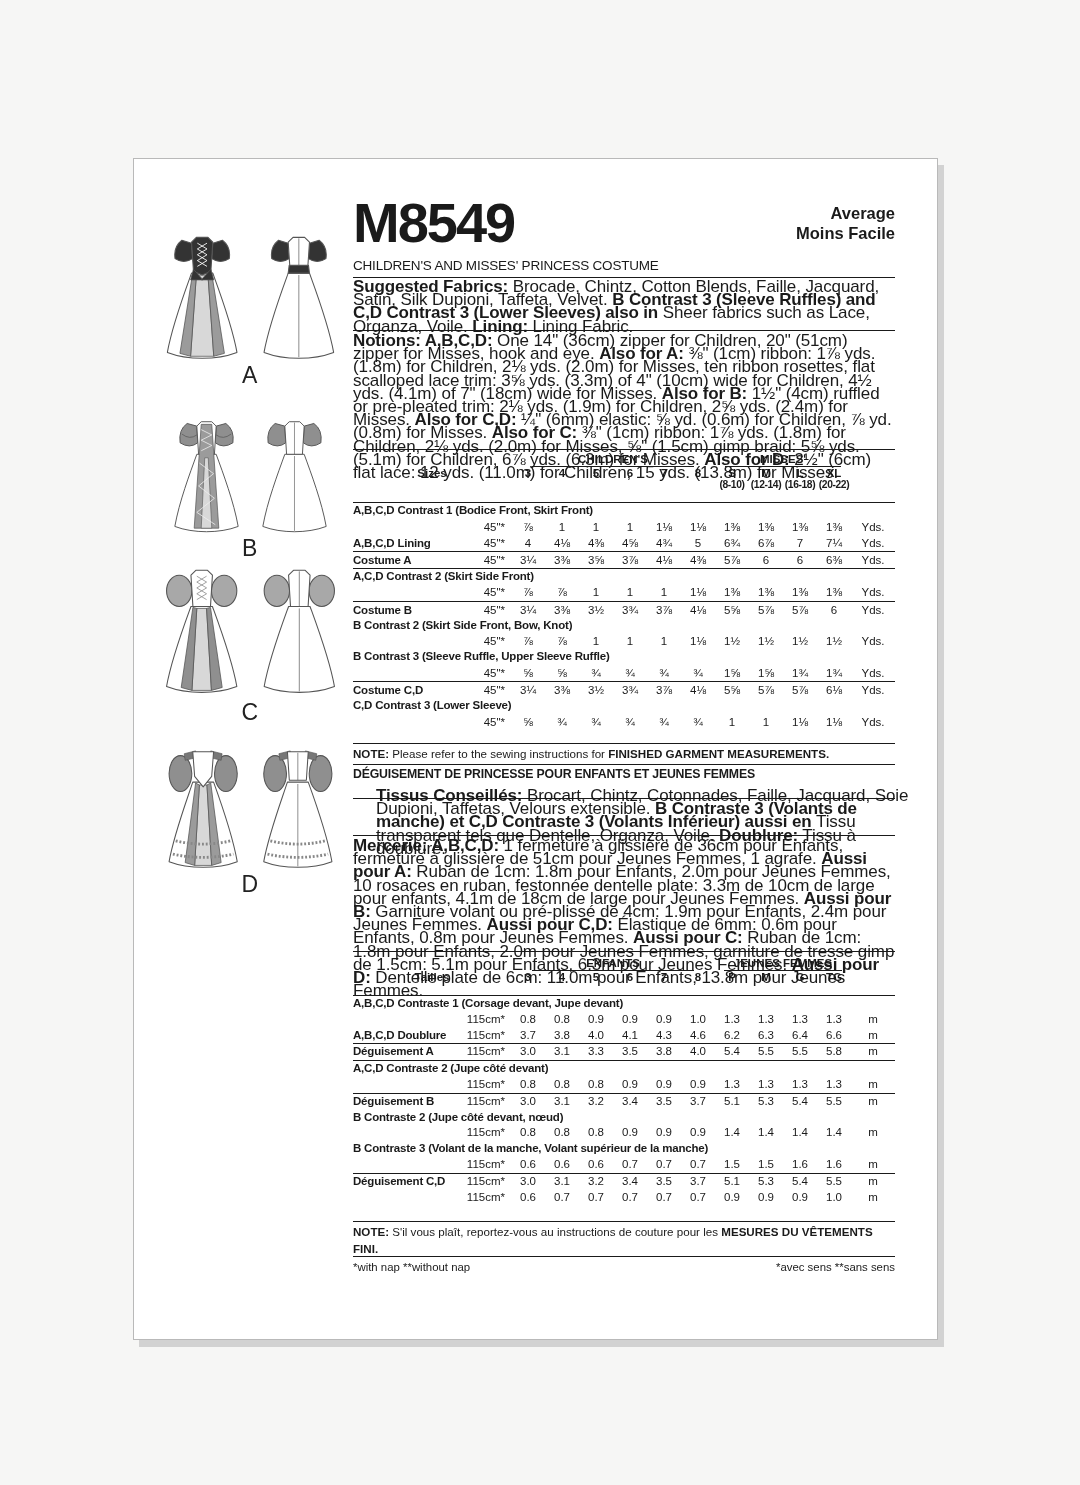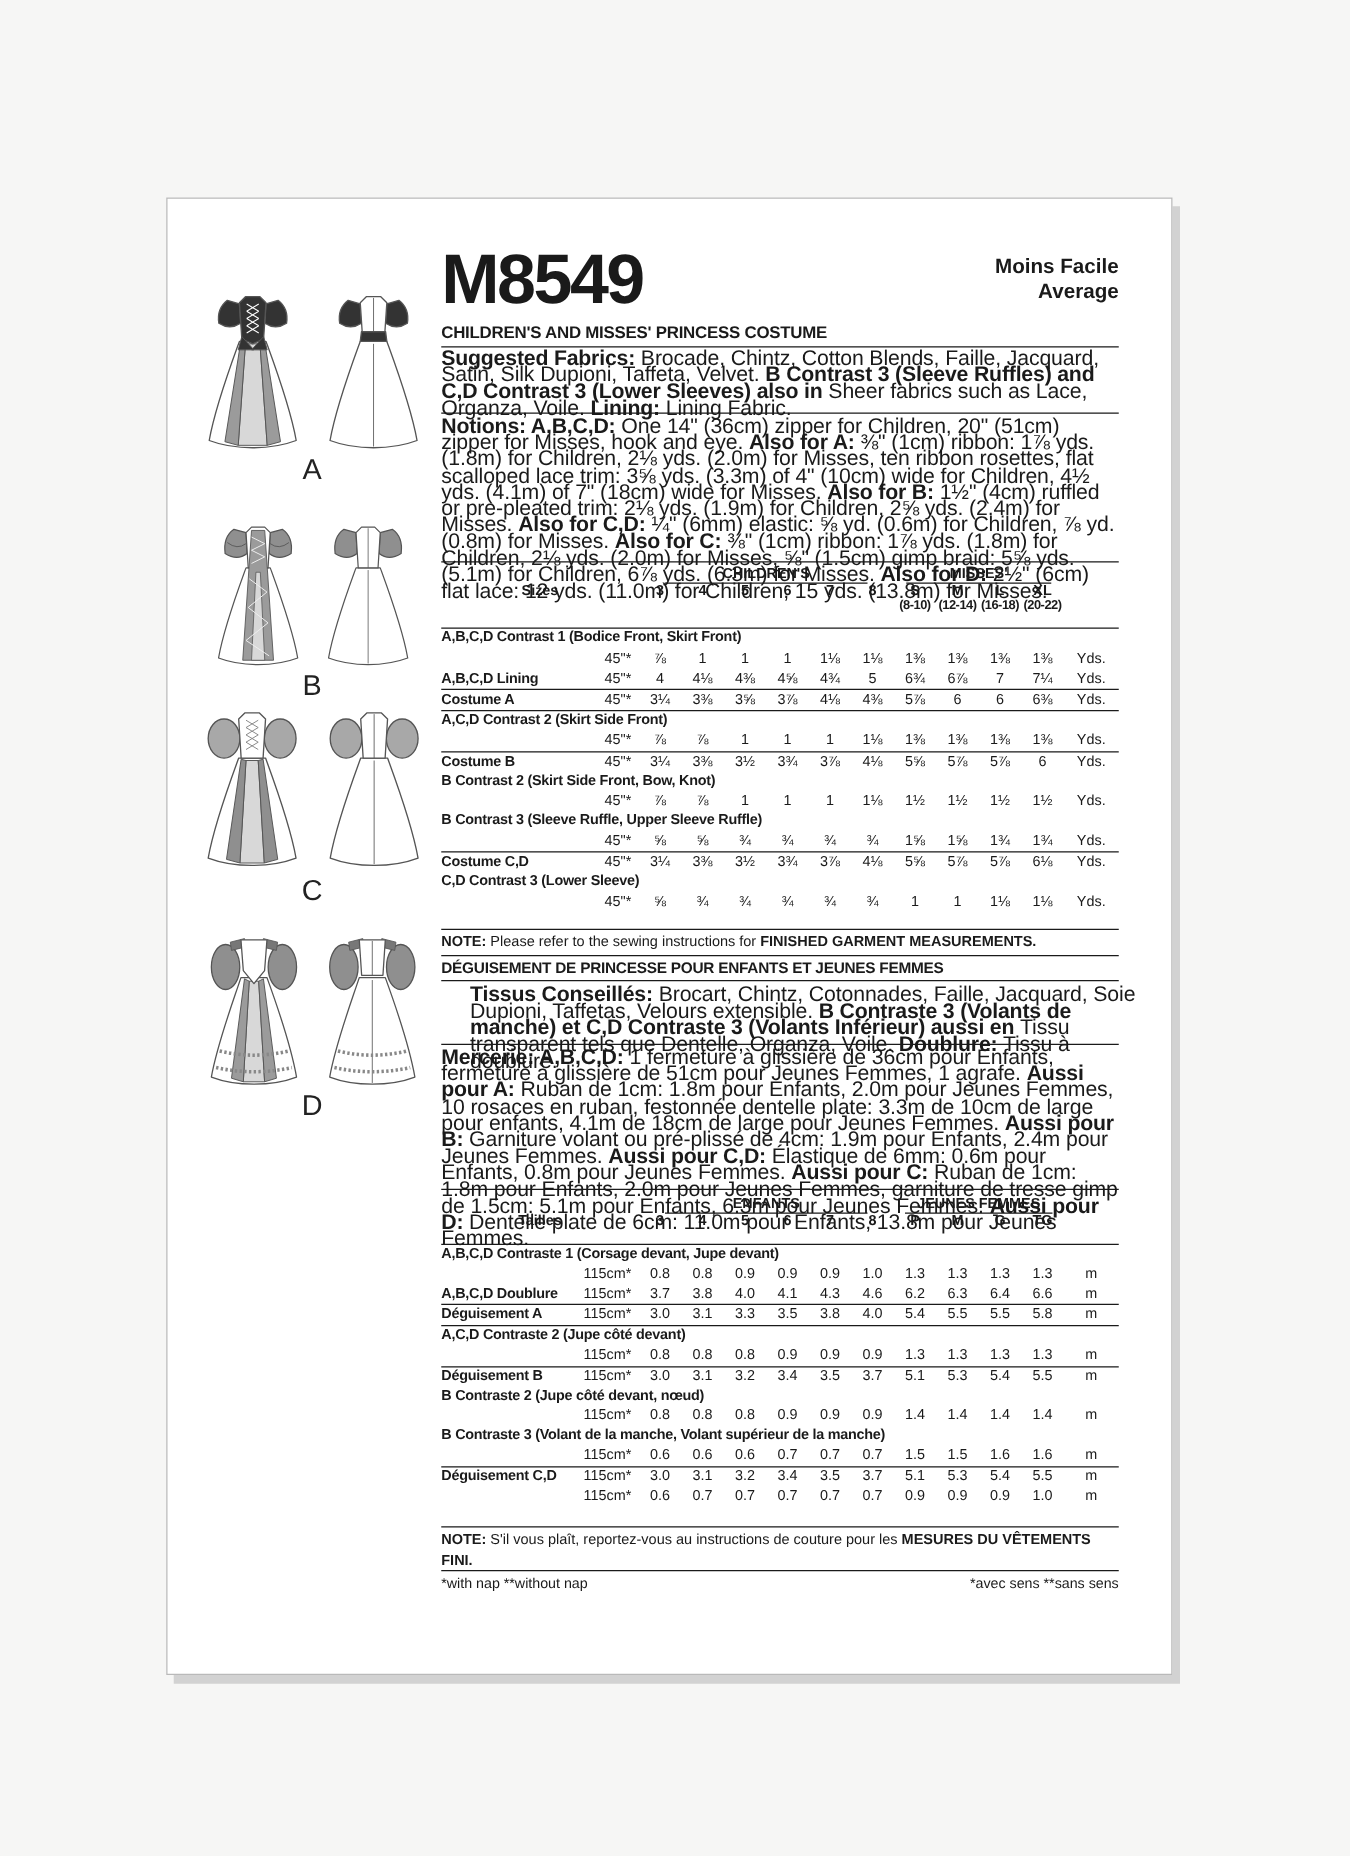--- a/index.html
+++ b/index.html
@@ -15,29 +15,29 @@
     background:#ffffff;border:1px solid #b9b9b9;
     box-shadow:6px 7px 0 rgba(120,120,120,.28);
   }
   
   .fig{position:absolute;left:12px;width:208px;text-align:center;}
   .fig svg{display:block;margin:0 auto;}
   .fig-label{font-size:23px;font-weight:400;color:#222;letter-spacing:.5px;line-height:1;}
   .abs{position:absolute;left:219px;width:542px;}
   .pattern-number{font-size:56px;font-weight:700;letter-spacing:-2px;line-height:1;}
   .difficulty{text-align:right;font-weight:700;font-size:16.5px;line-height:20px;}
-  .garment-title{font-weight:700;font-size:13.5px;letter-spacing:-.2px;
+  .garment-title{font-weight:400;font-size:13.5px;letter-spacing:-.2px;
     border-bottom:1.6px solid #1a1a1a;padding-bottom:4px;}
   .para{font-size:17px;line-height:13.2px;letter-spacing:-.1px;text-align:left;}
   .para b{letter-spacing:-.15px;}
   .rule-top{border-top:1.6px solid #1a1a1a;padding-top:3px;}
   .note{font-size:11.6px;line-height:17px;border-top:1.6px solid #1a1a1a;padding-top:1px;}
   .note.boxed{border-bottom:1.6px solid #1a1a1a;padding-bottom:2px;}
   .fr-title{font-weight:700;font-size:12.3px;letter-spacing:-.2px;
-    border-bottom:1.6px solid #1a1a1a;padding:2px 0 3px 0;}
+    border-bottom:1.6px solid #1a1a1a;padding:2px 0 17px 0;}
   
   .ytable{font-size:11.5px;}
   .ytable .yrow{display:grid;grid-template-columns:108px 50px repeat(10,34px) 44px;align-items:end;}
   .ytable .hdr-wrap{border-bottom:1.6px solid #1a1a1a;padding-bottom:12px;}
   .ytable.rt .hdr-wrap{padding-top:2px;}
   .grp{text-align:center;font-weight:700;font-size:11.5px;}
   .grp span{display:inline-block;border-bottom:1.3px solid #1a1a1a;padding:0 10px 1px 10px;min-width:70%;}
   .szlabel{font-weight:700;text-align:center;}
   .col-letter{text-align:center;font-weight:700;}
   .subcol{text-align:center;font-weight:700;font-size:10.3px;letter-spacing:-.4px;}
@@ -162,22 +162,22 @@
         <path d="M126,116 Q155,123 184,116" stroke="#888" stroke-width="3" stroke-dasharray="2 2"></path>
         <path d="M123,130 Q155,137 187,130" stroke="#888" stroke-width="3" stroke-dasharray="2 2"></path>
       </g>
     </svg>
     <div class="fig-label">D</div>
   </div>
 
   <div class="abs pattern-number" style="top:36px;">M8549</div>
 
   <div class="abs difficulty" style="top:44px;">
+    <div>Average</div>
     <div>Moins Facile</div>
-    <div>Average</div>
   </div>
 
   <div class="abs garment-title" style="top:99px;">CHILDREN'S AND MISSES' PRINCESS COSTUME</div>
 
   <div class="abs para" style="top:121px;"><b>Suggested Fabrics:</b> Brocade, Chintz, Cotton Blends, Faille, Jacquard, Satin, Silk Dupioni, Taffeta, Velvet. <b>B Contrast 3 (Sleeve Ruffles) and C,D Contrast 3 (Lower Sleeves) also in </b>Sheer fabrics such as Lace, Organza, Voile. <b>Lining:</b> Lining Fabric.</div>
 
   <div class="abs para rule-top" style="top:171px;"><b>Notions: A,B,C,D:</b> One 14" (36cm) zipper for Children, 20" (51cm) zipper for Misses, hook and eye. <b>Also for A:</b> ⅜" (1cm) ribbon: 1⅞ yds. (1.8m) for Children, 2⅛ yds. (2.0m) for Misses, ten ribbon rosettes, flat scalloped lace trim: 3⅝ yds. (3.3m) of 4" (10cm) wide for Children, 4½ yds. (4.1m) of 7" (18cm) wide for Misses. <b>Also for B:</b> 1½" (4cm) ruffled or pre-pleated trim: 2⅛ yds. (1.9m) for Children, 2⅝ yds. (2.4m) for Misses. <b>Also for C,D:</b> ¼" (6mm) elastic: ⅝ yd. (0.6m) for Children, ⅞ yd. (0.8m) for Misses. <b>Also for C:</b> ⅜" (1cm) ribbon: 1⅞ yds. (1.8m) for Children, 2⅛ yds. (2.0m) for Misses, ⅝" (1.5cm) gimp braid: 5⅝ yds. (5.1m) for Children, 6⅞ yds. (6.3m) for Misses. <b>Also for D:</b> 2½" (6cm) flat lace: 12 yds. (11.0m) for Children, 15 yds. (13.8m) for Misses.</div>
 
   <div class="abs ytable rule-top" style="top:290px;">
       <div class="hdr-wrap">

